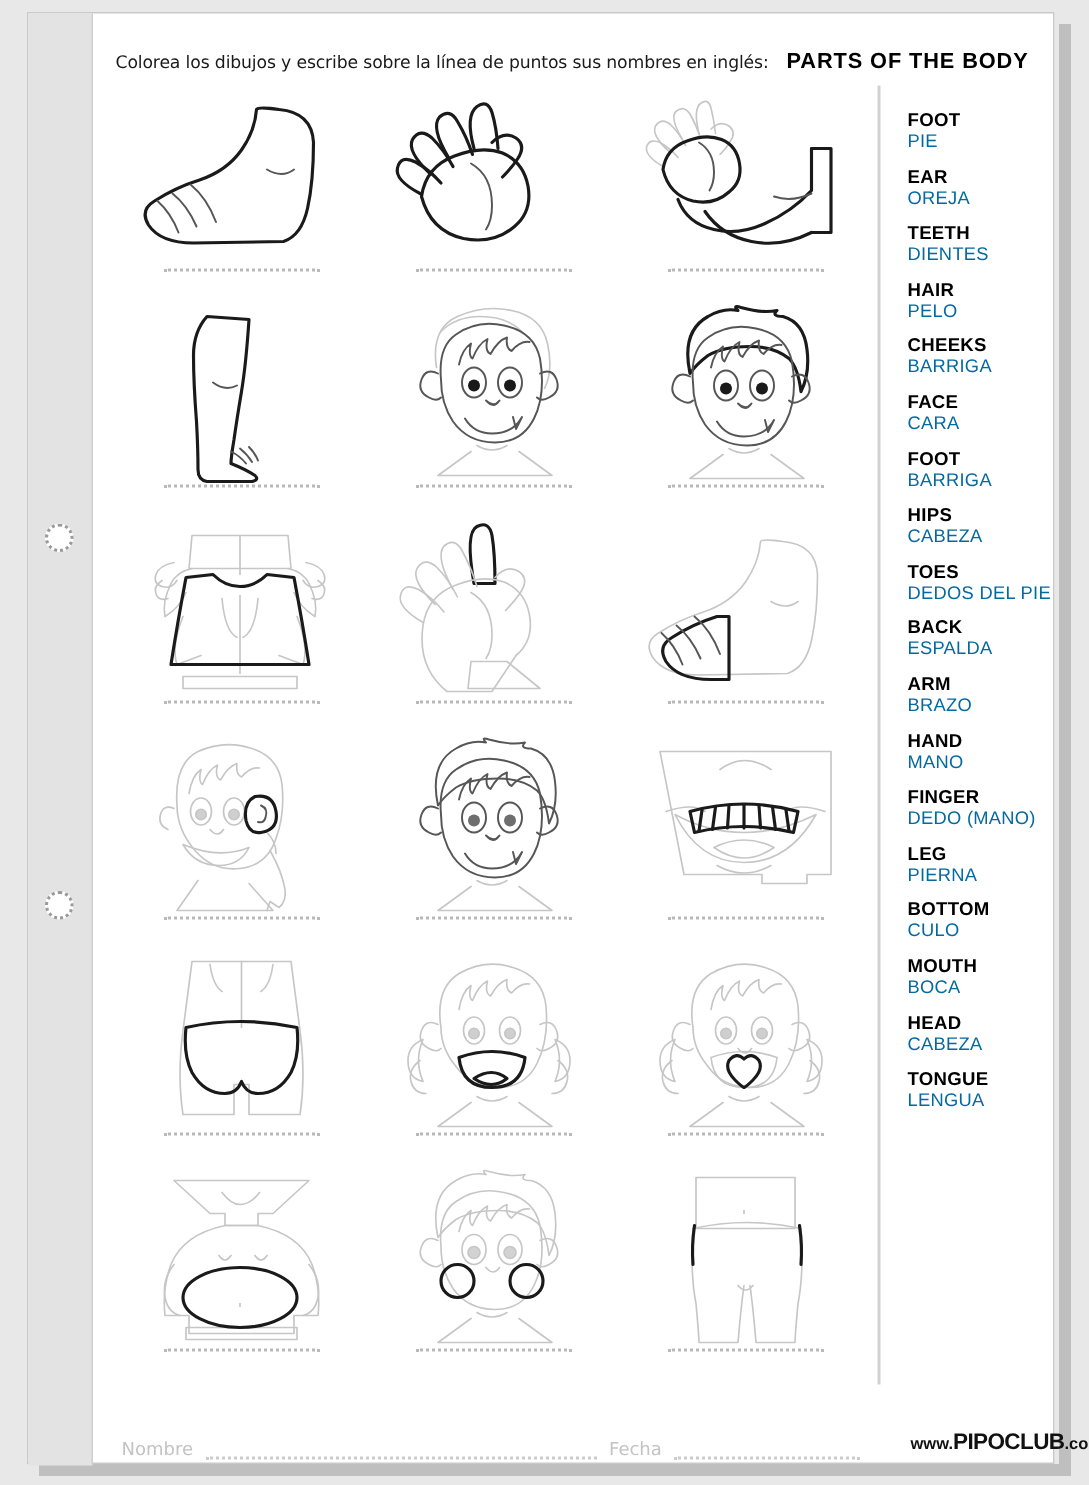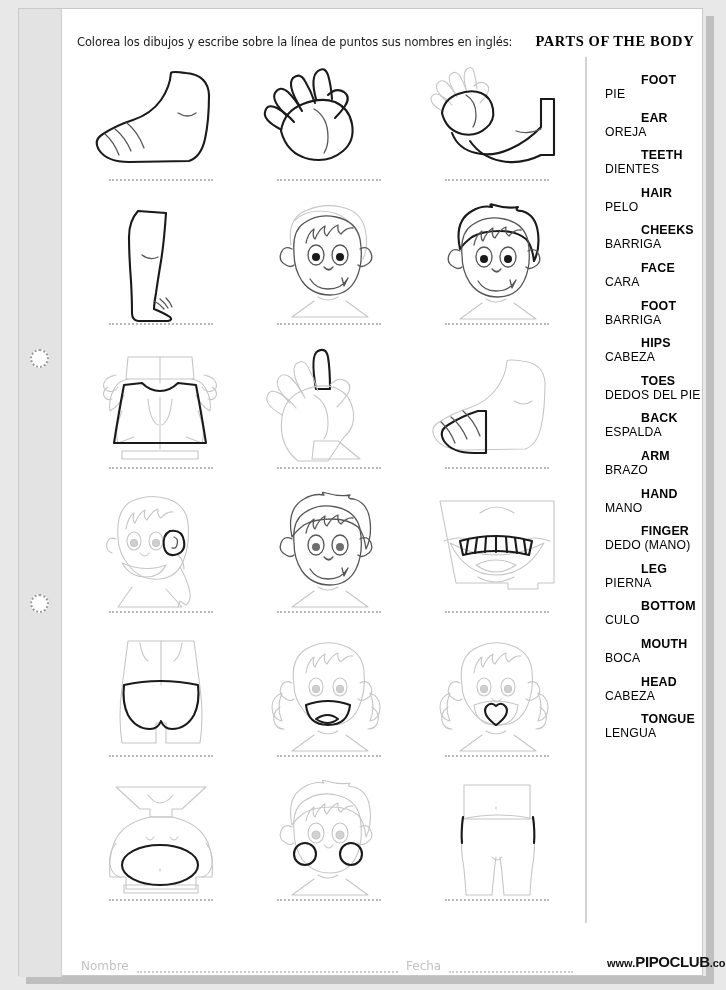--- a/index.html
+++ b/index.html
@@ -58,22 +58,22 @@
     display: flex; align-items: baseline;
   }
   .header-instruction {
     font-family: "DejaVu Sans", sans-serif;
     font-size: 11.5px;
     color: #1a1a1a;
     letter-spacing: -0.1px;
     white-space: nowrap;
   }
   .header-title {
-    margin-left: 23px;
-    font-family: Liberation Serif, serif;
+    margin-left: 12px;
+    font-family: Liberation Sans, sans-serif;
     font-size: 14.5px;
     font-weight: bold;
     letter-spacing: 0.6px;
     color: #000;
     white-space: nowrap;
   }
 
   
   .content {
     position: absolute;
@@ -123,27 +123,26 @@
     padding: 16px 0 0 18px;
   }
   .word-item { margin-bottom: 9.6px; }
   .word-en {
     font-family: "Liberation Sans", sans-serif;
     font-size: 12.4px;
     font-weight: bold;
     color: #000;
     letter-spacing: 0.2px;
     line-height: 14px;
-    margin-left: 36px;
   }
   .word-es {
     font-family: "Liberation Sans", sans-serif;
     font-size: 12.2px;
     font-weight: normal;
-    color: #000000;
+    color: #0369a1;
     letter-spacing: 0.2px;
     line-height: 14px;
   }
 
   
   .brand {
     position: absolute;
     left: 588px; top: 944px;
     font-family: "Liberation Sans", sans-serif;
     font-size: 11px;

